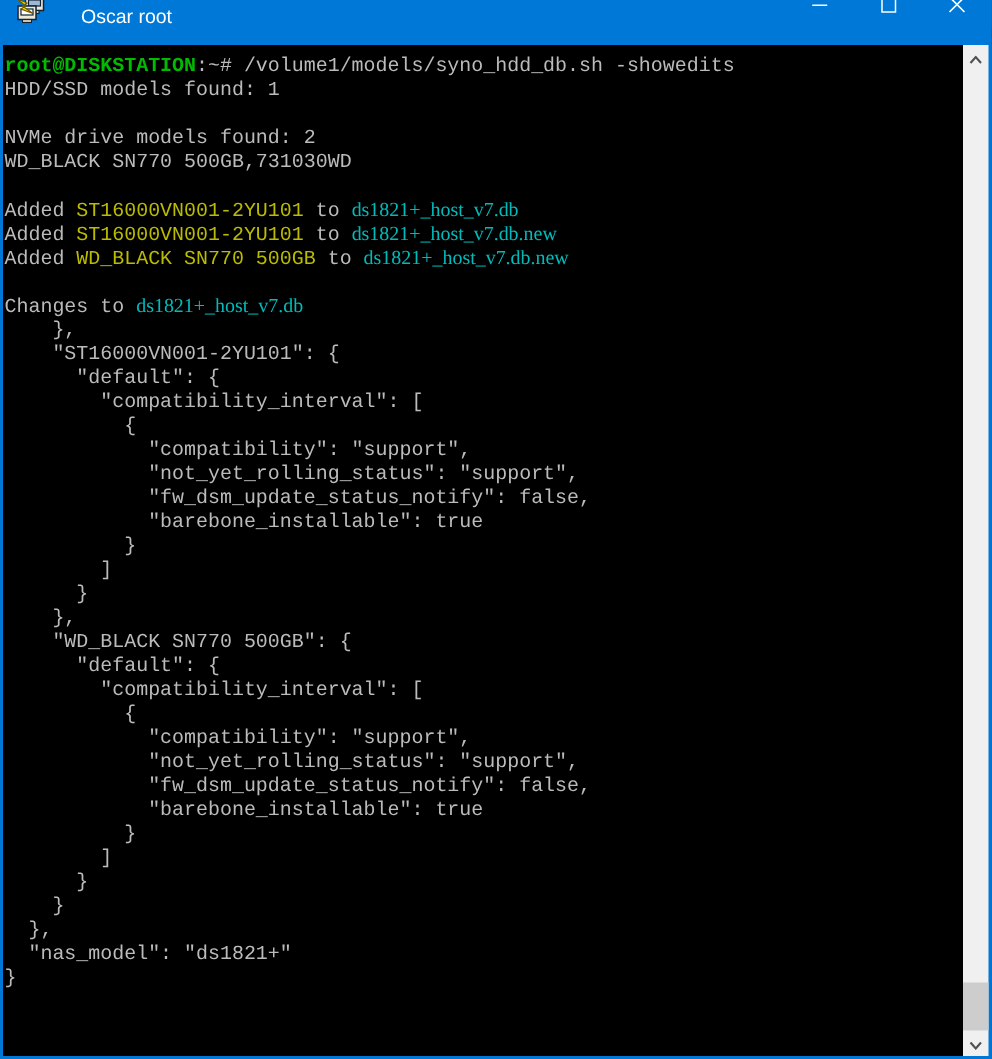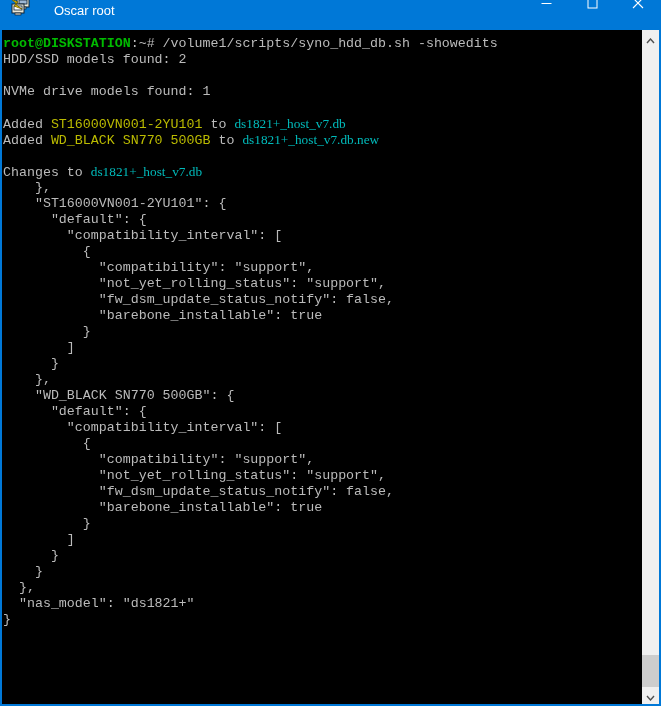--- a/index.html
+++ b/index.html
@@ -76,26 +76,28 @@
               <line x1="1" y1="1" x2="11" y2="11" stroke="#ffffff" stroke-width="1.1"></line>
               <line x1="11" y1="1" x2="1" y2="11" stroke="#ffffff" stroke-width="1.1"></line>
             </svg>
         </span>
       </div>
     </div>
   </div>
 
   <div class="winbody">
     <div class="terminal" id="terminal">
-        <div class="tline"><span class="c-green">root@DISKSTATION</span><span class="c-fg">:~# /volume1/scripts/syno_hdd_db.sh -showedits</span></div>
-        <div class="tline"><span class="c-fg">HDD/SSD models found: 2</span></div>
+        <div class="tline"><span class="c-green">root@DISKSTATION</span><span class="c-fg">:~# /volume1/models/syno_hdd_db.sh -showedits</span></div>
+        <div class="tline"><span class="c-fg">HDD/SSD models found: 1</span></div>
         <div class="tline"> </div>
-        <div class="tline"><span class="c-fg">NVMe drive models found: 1</span></div>
+        <div class="tline"><span class="c-fg">NVMe drive models found: 2</span></div>
+        <div class="tline"><span class="c-fg">WD_BLACK SN770 500GB,731030WD</span></div>
         <div class="tline"> </div>
         <div class="tline"><span class="c-fg">Added </span><span class="c-yellow">ST16000VN001-2YU101</span><span class="c-fg"> to </span><span class="c-cyan">ds1821+_host_v7.db</span></div>
+        <div class="tline"><span class="c-fg">Added </span><span class="c-yellow">ST16000VN001-2YU101</span><span class="c-fg"> to </span><span class="c-cyan">ds1821+_host_v7.db.new</span></div>
         <div class="tline"><span class="c-fg">Added </span><span class="c-yellow">WD_BLACK SN770 500GB</span><span class="c-fg"> to </span><span class="c-cyan">ds1821+_host_v7.db.new</span></div>
         <div class="tline"> </div>
         <div class="tline"><span class="c-fg">Changes to </span><span class="c-cyan">ds1821+_host_v7.db</span></div>
         <div class="tline"><span class="c-fg">    },</span></div>
         <div class="tline"><span class="c-fg">    "ST16000VN001-2YU101": {</span></div>
         <div class="tline"><span class="c-fg">      "default": {</span></div>
         <div class="tline"><span class="c-fg">        "compatibility_interval": [</span></div>
         <div class="tline"><span class="c-fg">          {</span></div>
         <div class="tline"><span class="c-fg">            "compatibility": "support",</span></div>
         <div class="tline"><span class="c-fg">            "not_yet_rolling_status": "support",</span></div>

